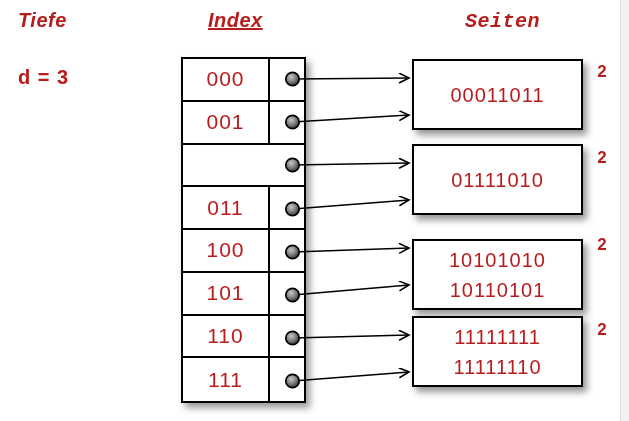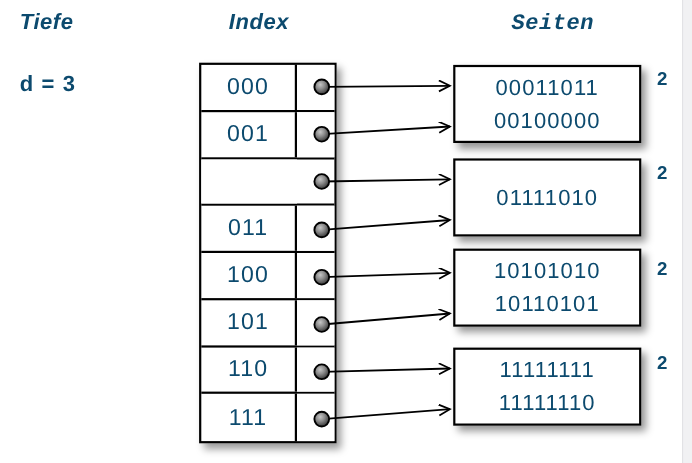--- a/index.html
+++ b/index.html
@@ -1,25 +1,25 @@
 <!DOCTYPE html>
 <html><head>
 <meta charset="utf-8">
 <style>
   html,body{margin:0;padding:0;background:#ffffff;}
   .stage{
     position:relative;width:629px;height:421px;overflow:hidden;
-    background:#ffffff;font-family:"Liberation Sans",sans-serif;color:#0c4a6e;
+    background:#ffffff;font-family:"Liberation Sans",sans-serif;color:#b91c1c;
   }
   .hdr{
     position:absolute;font-size:20px;font-style:italic;font-weight:600;
     letter-spacing:.5px;white-space:nowrap;
   }
   .hdr-tiefe{left:18px;top:9px;}
-  .hdr-index{left:208px;top:9px;}
+  .hdr-index{left:208px;top:9px;text-decoration:underline;}
   .hdr-seiten{left:465px;top:10px;font-family:Liberation Mono, monospace;}
   .depth-value{
     position:absolute;left:18px;top:66px;font-size:20px;font-weight:700;
     letter-spacing:1px;white-space:nowrap;
   }
   
   .dir{
     position:absolute;left:181px;top:57px;width:125px;height:346px;
     border:2.4px solid #000;background:#fff;box-sizing:border-box;
     box-shadow:4px 5px 7px rgba(0,0,0,.40);
@@ -89,26 +89,25 @@
         <div class="dir-ptr"></div>
       </div>
     <div class="dir-row">
         <div class="dir-label">111</div>
         <div class="dir-ptr"></div>
       </div>
   </div>
 
   <div class="page" style="top:59px">
     <div class="page-line">00011011</div>
-    <div class="page-line">00100000</div>
   </div>
   <div class="page" style="top:144px">
     <div class="page-line">01111010</div>
   </div>
-  <div class="page" style="top:226px">
+  <div class="page" style="top:239px">
     <div class="page-line">10101010</div>
     <div class="page-line">10110101</div>
   </div>
   <div class="page" style="top:316px">
     <div class="page-line">11111111</div>
     <div class="page-line">11111110</div>
   </div>
 
   <div class="page-depth" style="top:62px">2</div>
   <div class="page-depth" style="top:148px">2</div>

